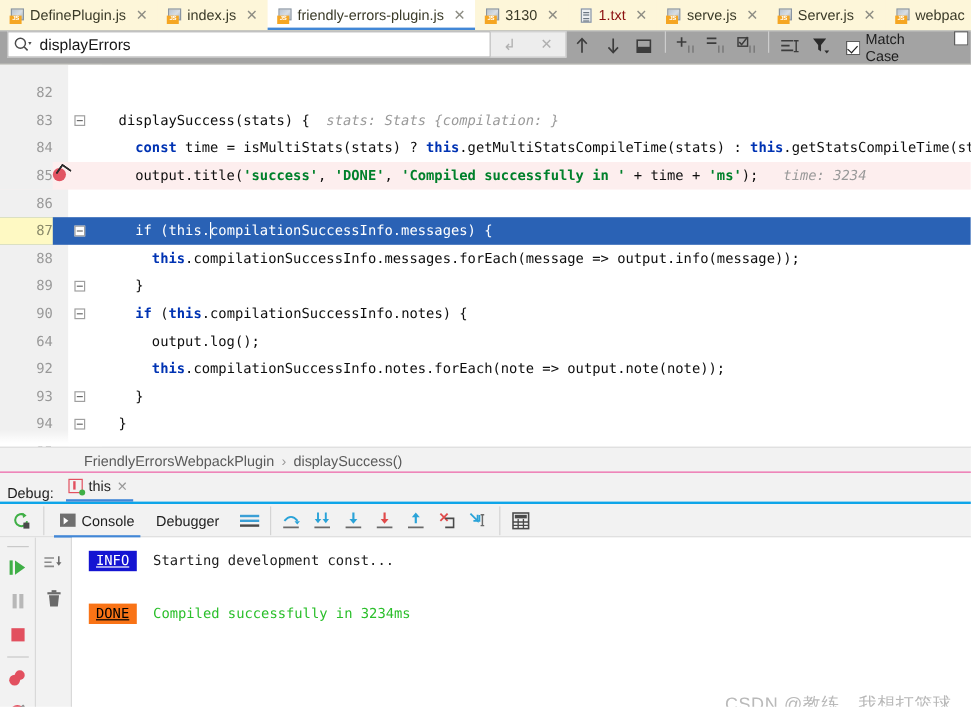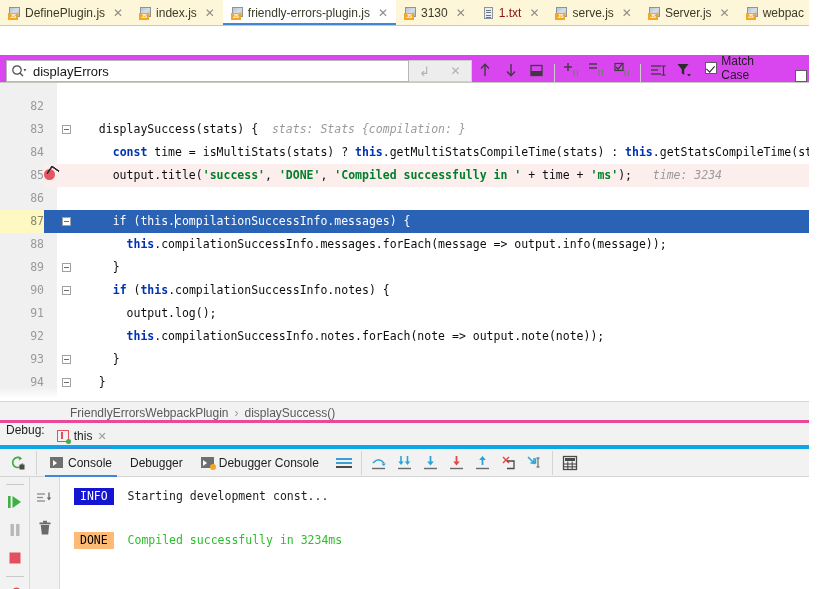--- a/index.html
+++ b/index.html
@@ -63,24 +63,23 @@
   .ic-txt .pg {
     position:absolute; left:2px; top:0px; width:9px; height:12px;
     background:#eceff2; border:1px solid #8a95a2;
   }
   .ic-txt .ln {
     position:absolute; left:4px; width:5px; height:1px; background:#6b7682;
   }
 
   
   .findbar {
-    display:flex; align-items:flex-end; height:28px;
-    background:#d946ef; border-bottom:1px solid #c8c8c0;
+    display:flex; align-items:flex-start; height:28px;
+    background:#a3a3a3; border-bottom:1px solid #c8c8c0;
     padding: 0 2px;
-    margin-top: 29px;
   }
   .find-input-wrap {
     display:flex; align-items:center; gap:4px;
     width: 404px; height: 22px; margin-left:4px;
     background:#fff; border:1px solid #b6b6b6;
     padding: 0 4px;
   }
   .find-input-wrap .magnifier { flex:0 0 16px; }
   .find-text {
     border:0; outline:0; background:transparent;
@@ -168,30 +167,30 @@
   }
   .fadeout {
     position:absolute; left:0; right:0; bottom:0; height:14px;
     background:linear-gradient(to bottom, rgba(255,255,255,0) 0%, #ffffff 82%);
     pointer-events:none;
   }
 
   
   .breadcrumb {
     height:22px; line-height:22px; background:#f2f2f2;
-    border-top:1px solid #d4d4d4; border-bottom:3px solid #ec4899;
+    border-top:1px solid #d4d4d4; border-bottom:1px solid #ec4899;
     padding-left:70px; color:#5a5a5a; font-size:12px;
   }
   .breadcrumb .sep { color:#9a9a9a; padding:0 6px; }
 
   
   .debughdr {
-    height:26px; display:flex; align-items:flex-start; gap:6px;
+    height:26px; display:flex; align-items:flex-end; gap:6px;
     background:#f2f2f2; padding-left:6px;
-    border-bottom:4px solid #0ea5e9;
+    border-bottom:2px solid #0ea5e9;
   }
   .debughdr .lbl { font-size:12px; color:#1d1d1d; }
   .dbg-tab {
     display:flex; align-items:center; gap:5px; height:26px;
     padding:0 8px 0 6px; position:relative;
   }
   .dbg-tab::after {
     content:""; position:absolute; left:4px; right:4px; bottom:0;
     height:2px; background:#4287d6;
   }
@@ -240,24 +239,24 @@
     width:30px; background:#f2f2f2; border-right:1px solid #d9d9d9;
     display:flex; flex-direction:column; align-items:center; padding-top:6px;
   }
   .console-out {
     flex:1; background:#ffffff; position:relative; padding:8px 0 0 14px;
     font-family:"DejaVu Sans Mono", monospace; font-size:11.5px;
   }
   .cline { height:22px; line-height:22px; white-space:pre; }
   .tag {
     display:inline-block; padding:1px 6px; font-family:"DejaVu Sans Mono",monospace;
-    font-size:11.5px; line-height:15px; color:#ffffff; font-weight:normal;
+    font-size:11.5px; line-height:15px; color:#ffffff; font-weight:normal;text-decoration:underline;
   }
   .tag.info { background:#1414d2; }
-  .tag.done { background:#fdba74; color:#000000; }
+  .tag.done { background:#f97316; color:#000000; }
   .ctxt { color:#1d1d1d; }
   .ctxt.green { color:#2bbf2b; }
   .watermark {
     position:absolute; right:16px; bottom:10px;
     color:#b9b9b9; font-size:15px; font-family:"Liberation Sans", sans-serif;
     letter-spacing:0.5px; white-space:nowrap;
   }
   svg { display:block; }
 </style>
 </head>
@@ -429,21 +428,21 @@
     <div class="codearea" id="codearea">
         <div class="row"><span class="lnum">82</span><span class="code"></span></div>
         <div class="row"><span class="lnum">83</span><span class="fold"></span><span class="code"><span class="tok-plain">  displaySuccess(stats) {  </span><span class="tok-hint">stats: Stats {compilation: }</span></span></div>
         <div class="row"><span class="lnum">84</span><span class="code"><span class="tok-plain">    </span><span class="tok-kw">const</span><span class="tok-plain"> time = isMultiStats(stats) ? </span><span class="tok-this">this</span><span class="tok-plain">.getMultiStatsCompileTime(stats) : </span><span class="tok-this">this</span><span class="tok-plain">.getStatsCompileTime(stat</span></span></div>
         <div class="row hl-pink"><span class="lnum">85</span><span class="bp"></span><span class="code"><span class="tok-plain">    output.title(</span><span class="tok-str">'success'</span><span class="tok-plain">, </span><span class="tok-str">'DONE'</span><span class="tok-plain">, </span><span class="tok-str">'Compiled successfully in '</span><span class="tok-plain"> + time + </span><span class="tok-str">'ms'</span><span class="tok-plain">);   </span><span class="tok-hint">time: 3234</span></span></div>
         <div class="row"><span class="lnum">86</span><span class="code"></span></div>
         <div class="row caretline"><span class="lnum">87</span><span class="fold"></span><span class="code"><span class="tok-plain">    if (this.</span><span class="caret"></span><span class="tok-plain">compilationSuccessInfo.messages) {</span></span></div>
         <div class="row"><span class="lnum">88</span><span class="code"><span class="tok-plain">      </span><span class="tok-this">this</span><span class="tok-plain">.compilationSuccessInfo.messages.forEach(message =&gt; output.info(message));</span></span></div>
         <div class="row"><span class="lnum">89</span><span class="fold"></span><span class="code"><span class="tok-plain">    }</span></span></div>
         <div class="row"><span class="lnum">90</span><span class="fold"></span><span class="code"><span class="tok-plain">    </span><span class="tok-kw">if</span><span class="tok-plain"> (</span><span class="tok-this">this</span><span class="tok-plain">.compilationSuccessInfo.notes) {</span></span></div>
-        <div class="row"><span class="lnum">91</span><span class="code"><span class="tok-plain">      output.log();</span></span></div>
+        <div class="row"><span class="lnum">64</span><span class="code"><span class="tok-plain">      output.log();</span></span></div>
         <div class="row"><span class="lnum">92</span><span class="code"><span class="tok-plain">      </span><span class="tok-this">this</span><span class="tok-plain">.compilationSuccessInfo.notes.forEach(note =&gt; output.note(note));</span></span></div>
         <div class="row"><span class="lnum">93</span><span class="fold"></span><span class="code"><span class="tok-plain">    }</span></span></div>
         <div class="row"><span class="lnum">94</span><span class="fold"></span><span class="code"><span class="tok-plain">  }</span></span></div>
         <div class="row"><span class="lnum">95</span><span class="code"></span></div>
       </div>
     <div class="fadeout"></div>
   </div>
 
   <div class="breadcrumb" id="breadcrumb"><span>FriendlyErrorsWebpackPlugin</span><span class="sep">›</span><span>displaySuccess()</span></div>
 
@@ -470,26 +469,20 @@
     </div>
     <div class="dbg-vsep"></div>
 
     <div class="dtab active">
       <span class="ic-console"></span>
       <span>Console</span>
     </div>
     <div class="dtab">
       <span>Debugger</span>
     </div>
-    <div class="dtab">
-      <span class="ic-dbgconsole">
-          <span class="bug"></span>
-        </span>
-      <span>Debugger Console</span>
-    </div>
 
     <div class="tb-btn" style="margin-left:4px;">
       <span class="ic-burger">
         <i style="top:1px;background:#3a9fd6;"></i>
         <i style="top:5px;background:#3a9fd6;"></i>
         <i style="top:9px;background:#4a4a4a;"></i>
       </span>
     </div>
     <div class="dbg-vsep"></div>
 

